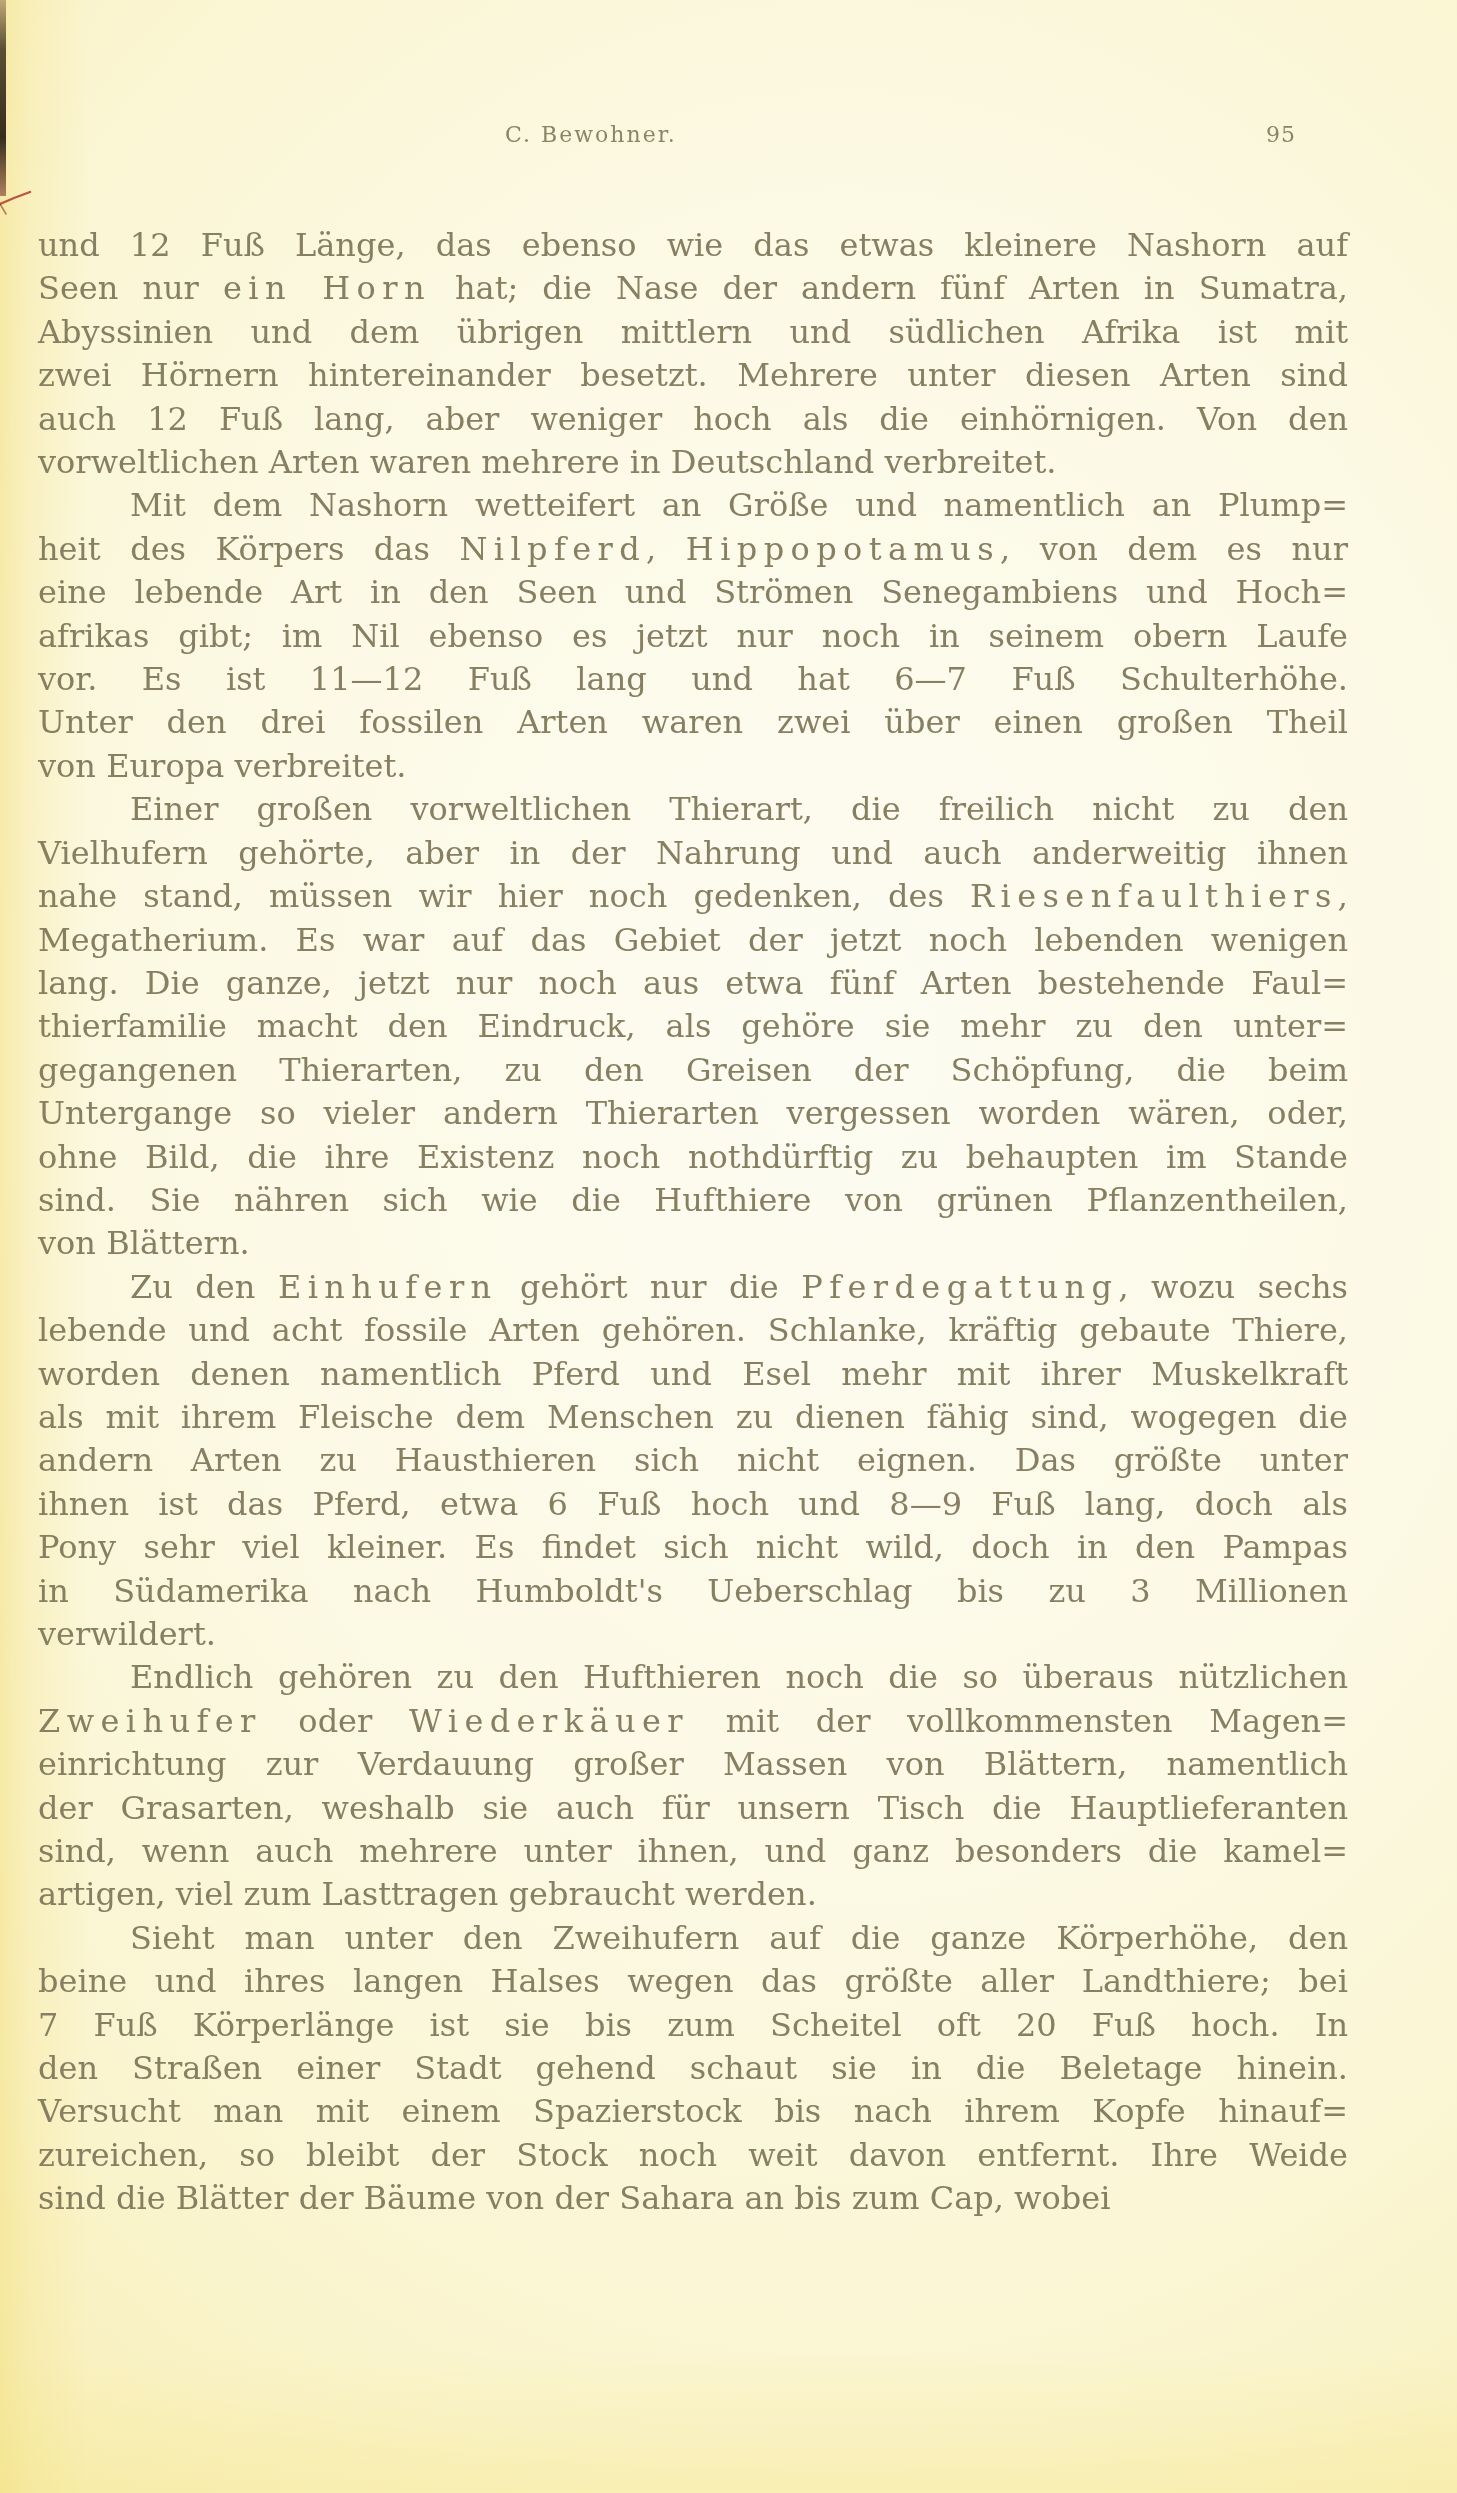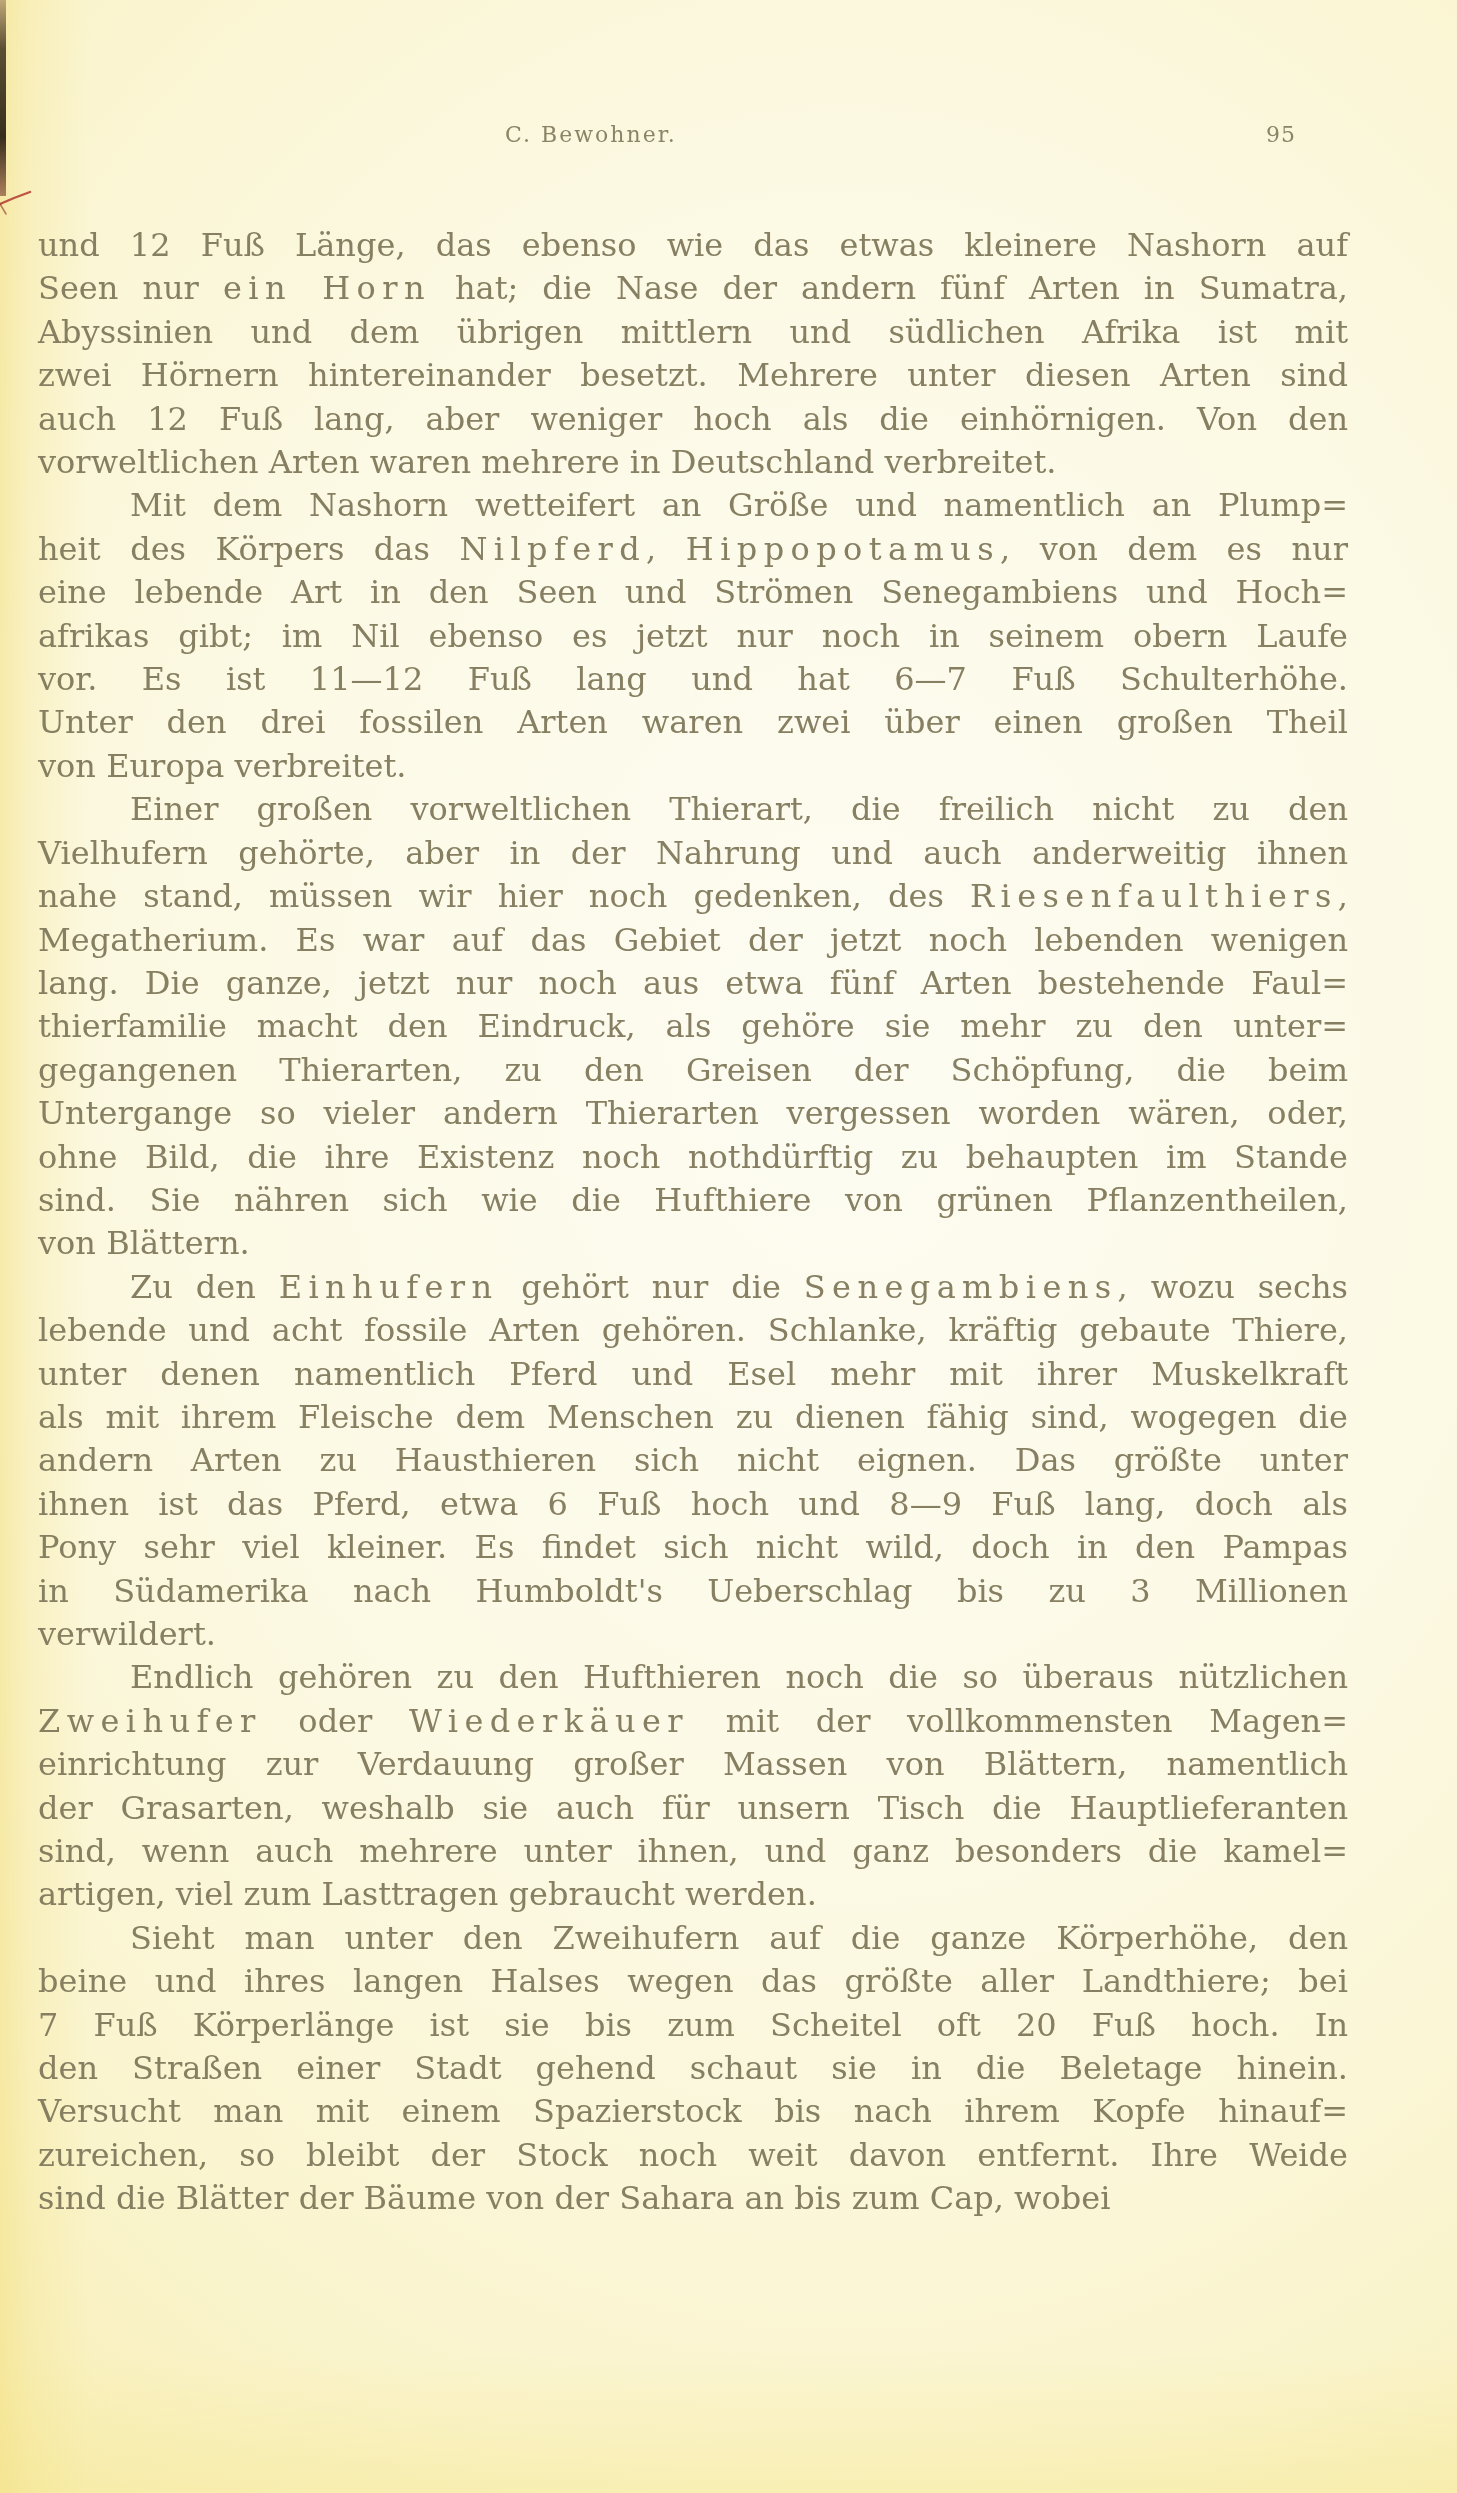--- a/index.html
+++ b/index.html
@@ -99,23 +99,23 @@
         <div class="line"><span>Megatherium. Es war auf das Gebiet der jetzt noch lebenden wenigen</span></div>
         <div class="line"><span>lang. Die ganze, jetzt nur noch aus etwa fünf Arten bestehende Faul=</span></div>
         <div class="line"><span>thierfamilie macht den Eindruck, als gehöre sie mehr zu den unter=</span></div>
         <div class="line"><span>gegangenen Thierarten, zu den Greisen der Schöpfung, die beim</span></div>
         <div class="line"><span>Untergange so vieler andern Thierarten vergessen worden wären, oder,</span></div>
         <div class="line"><span>ohne Bild, die ihre Existenz noch nothdürftig zu behaupten im Stande</span></div>
         <div class="line"><span>sind. Sie nähren sich wie die Hufthiere von grünen Pflanzentheilen,</span></div>
         <div class="line final"><span>von Blättern.</span></div>
       </div>
       <div class="paragraph">
-        <div class="line indent"><span>Zu den </span><span class="sperr">Einhufern</span><span> gehört nur die </span><span class="sperr">Senegambiens</span><span>, wozu sechs</span></div>
+        <div class="line indent"><span>Zu den </span><span class="sperr">Einhufern</span><span> gehört nur die </span><span class="sperr">Pferdegattung</span><span>, wozu sechs</span></div>
         <div class="line"><span>lebende und acht fossile Arten gehören. Schlanke, kräftig gebaute Thiere,</span></div>
-        <div class="line"><span>unter denen namentlich Pferd und Esel mehr mit ihrer Muskelkraft</span></div>
+        <div class="line"><span>worden denen namentlich Pferd und Esel mehr mit ihrer Muskelkraft</span></div>
         <div class="line"><span>als mit ihrem Fleische dem Menschen zu dienen fähig sind, wogegen die</span></div>
         <div class="line"><span>andern Arten zu Hausthieren sich nicht eignen. Das größte unter</span></div>
         <div class="line"><span>ihnen ist das Pferd, etwa 6 Fuß hoch und 8—9 Fuß lang, doch als</span></div>
         <div class="line"><span>Pony sehr viel kleiner. Es findet sich nicht wild, doch in den Pampas</span></div>
         <div class="line"><span>in Südamerika nach Humboldt's Ueberschlag bis zu 3 Millionen</span></div>
         <div class="line final"><span>verwildert.</span></div>
       </div>
       <div class="paragraph">
         <div class="line indent"><span>Endlich gehören zu den Hufthieren noch die so überaus nützlichen</span></div>
         <div class="line"><span class="sperr">Zweihufer</span><span> oder </span><span class="sperr">Wiederkäuer</span><span> mit der vollkommensten Magen=</span></div>

